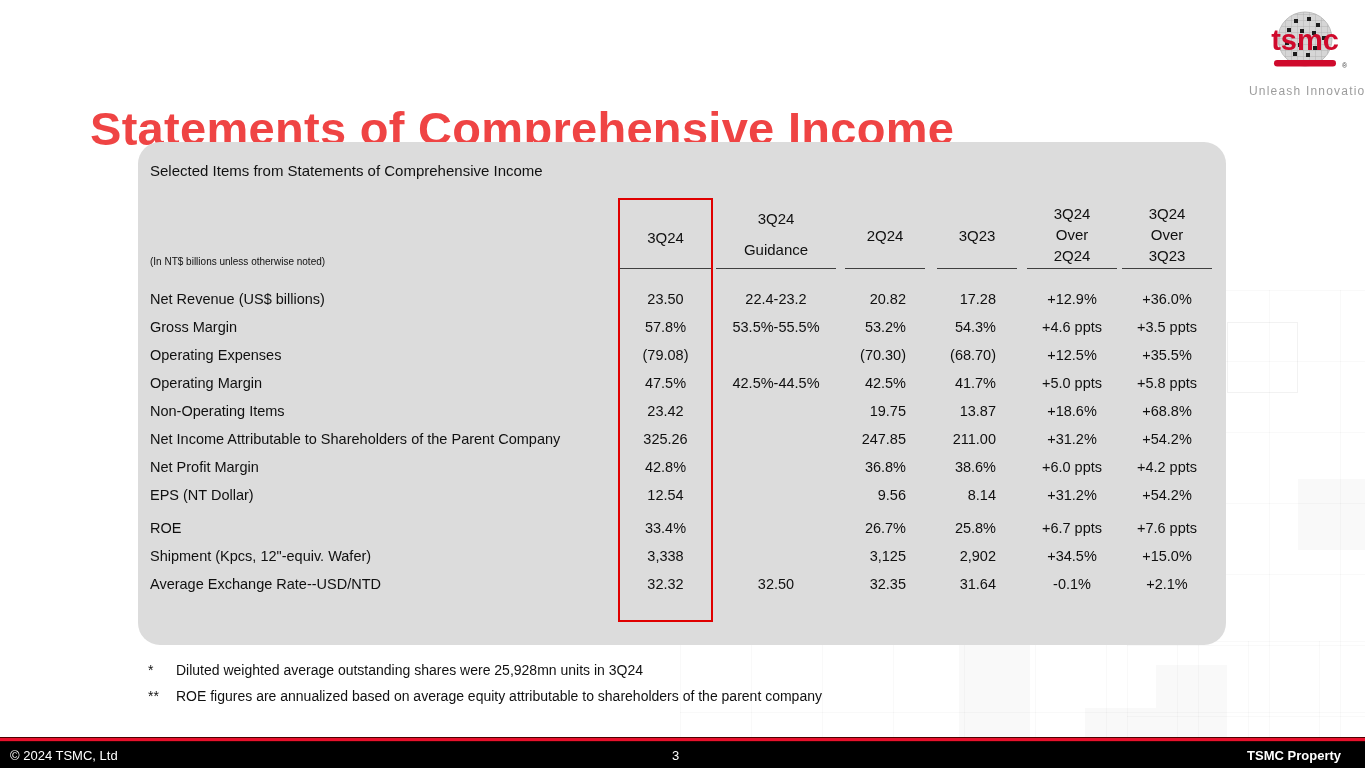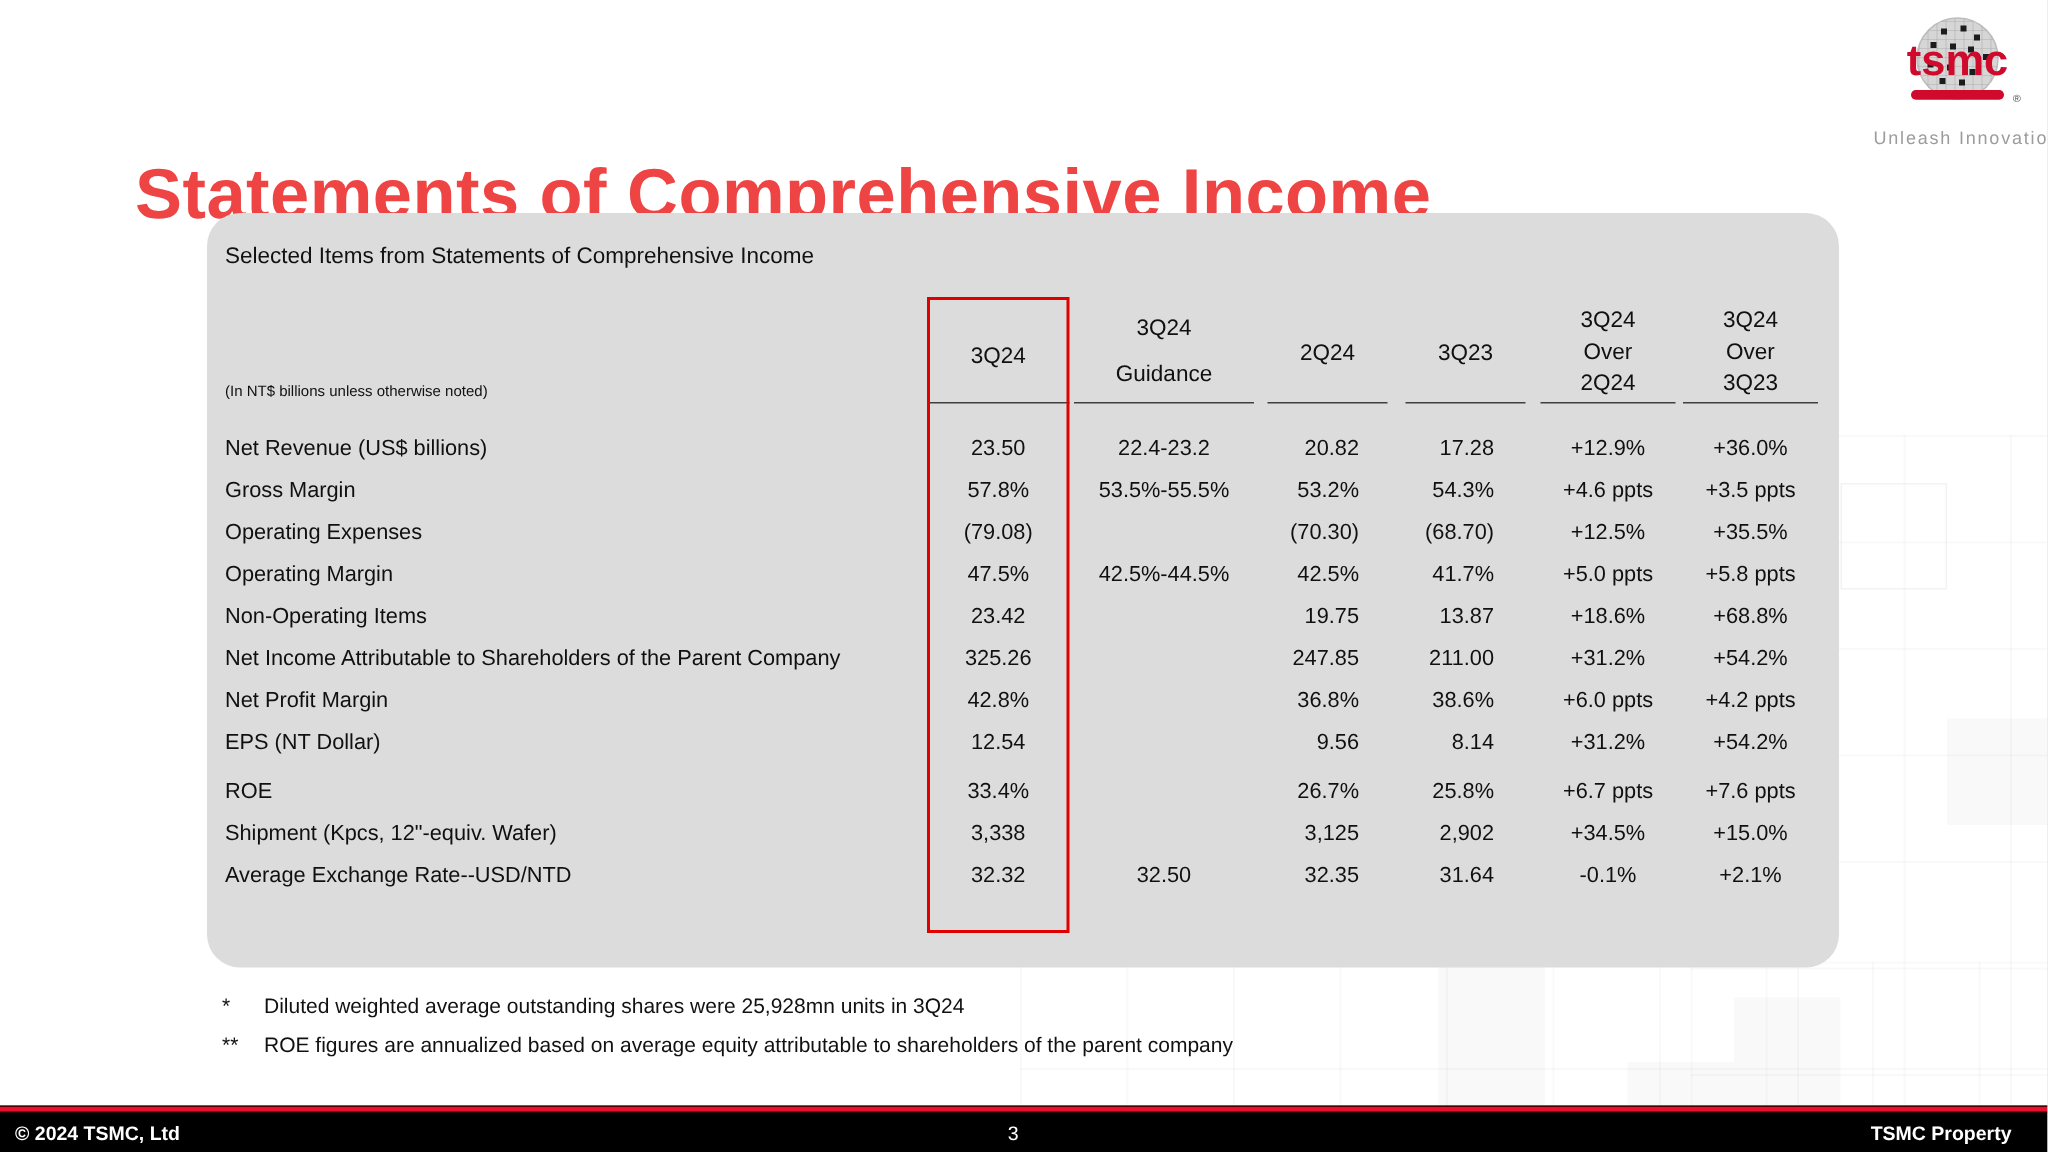--- a/index.html
+++ b/index.html
@@ -84,21 +84,21 @@
 
   
   .footer-stripe {
     position:absolute; left:0; bottom:26px; width:100%; height:5px;
     background:#e8112d; border-top:1px solid #4d0000; border-bottom:1px solid #2b0000; z-index:2;
   }
   .footer-bar {
     position:absolute; left:0; bottom:0; width:100%; height:26px; background:#000;
     color:#fff; font-size:13px; display:flex; align-items:center; z-index:2;
   }
-  .footer-left  { flex:1; text-align:left;  padding-left:10px;font-weight:bold; }
+  .footer-left  { flex:1; text-align:left;  padding-left:10px; }
   .footer-center{ flex:0 0 auto; }
   .footer-right { flex:1; text-align:right; padding-right:24px; font-weight:bold; }
 </style>
 </head>
 <body>
 
 <div class="wm">
   <div class="wm-grid wm-g1"></div>
   <div class="wm-grid wm-g2"></div>
   <div class="wm-o" style="left:1227px; top:322px; width:71px; height:71px;"></div>

